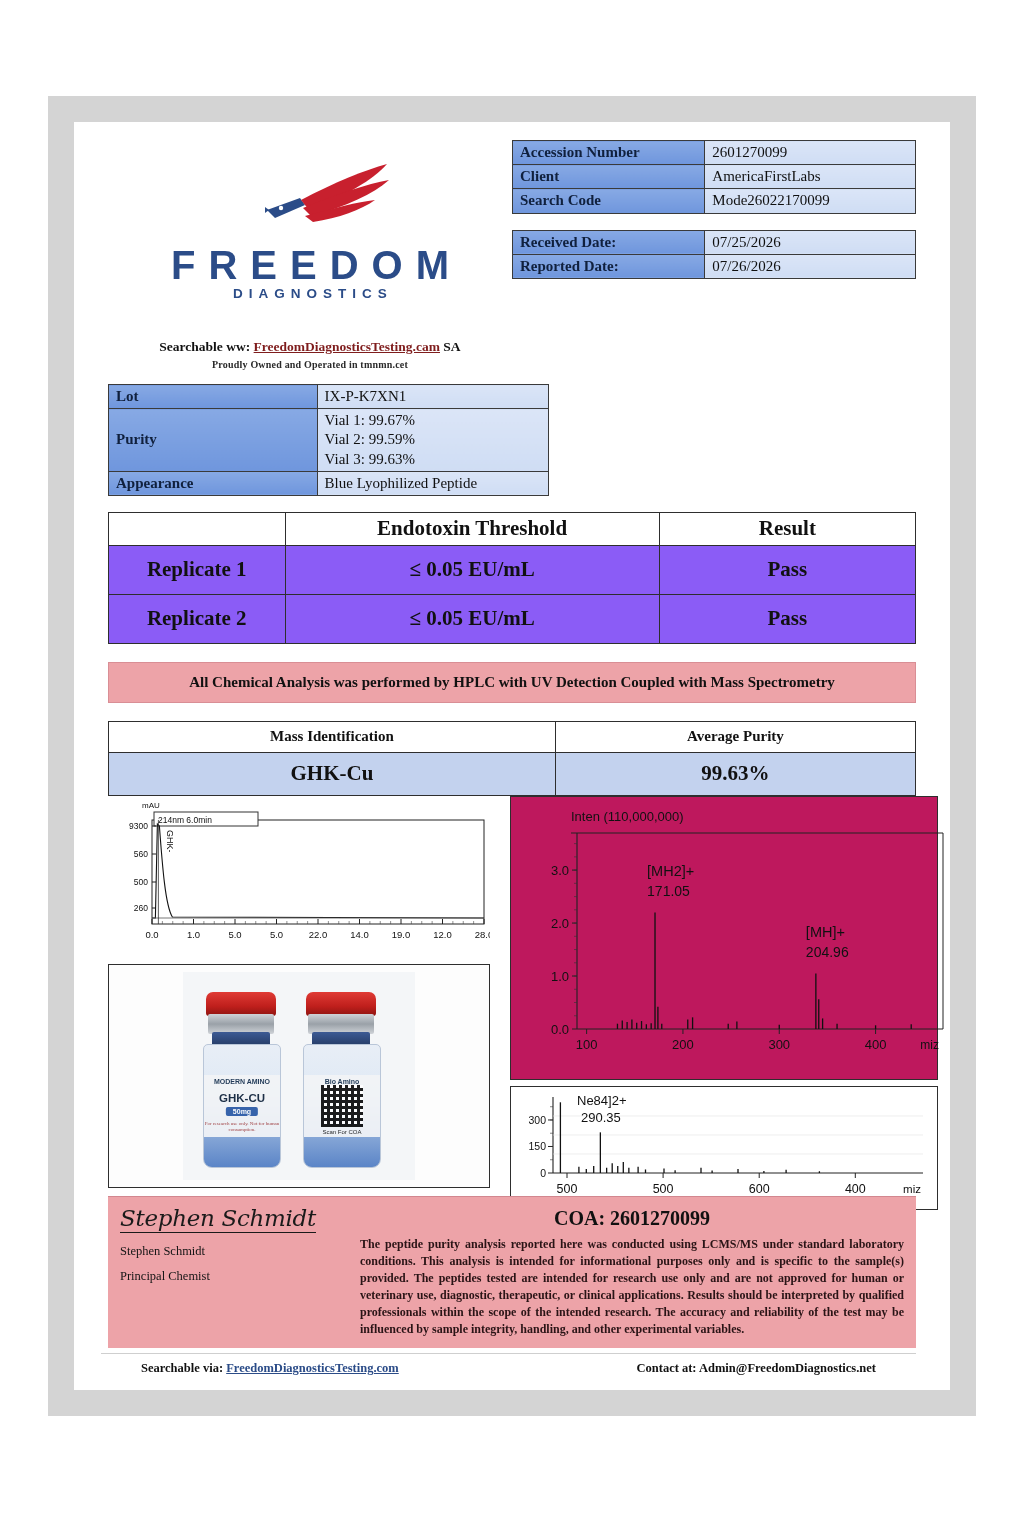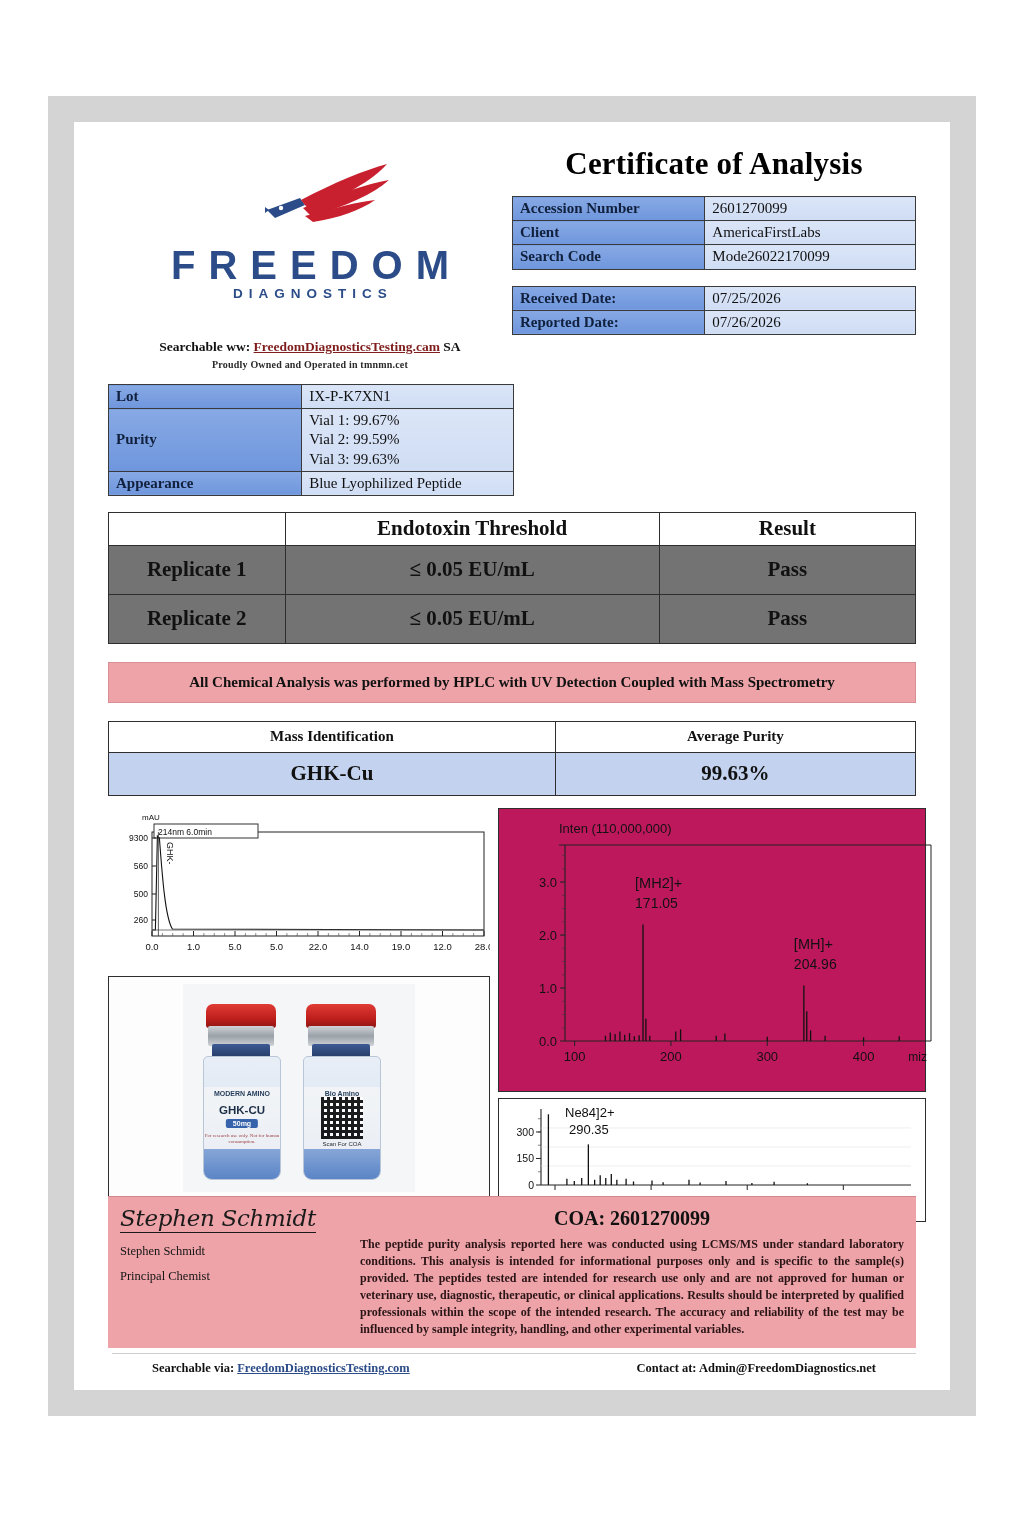--- a/index.html
+++ b/index.html
@@ -118,38 +118,38 @@
     color: #101010;
   }
   .gap-14 { height: 16px; }
 
   .two-col {
     display: flex;
     justify-content: space-between;
     margin-top: 14px;
   }
   .col-left  { width: 350px; }
-  .col-right { width: 406px; }
+  .col-right { width: 441px; }
 
   
   table.endo {
     border-collapse: collapse;
     width: 100%;
     table-layout: fixed;
     margin-top: 16px;
   }
   table.endo th, table.endo td {
     border: 1.4px solid #2e2e2e;
     text-align: center;
     font-size: 21px;
     font-weight: 700;
     color: #111;
   }
   table.endo th { background: #ffffff; height: 30px; }
-  table.endo td { background: #737373; height: 46px; }
+  table.endo td { background: #8b5cf6; height: 46px; }
   .endo-c1 { width: 21.5%; }
   .endo-c2 { width: 46%; }
 
   
   .red-banner {
     margin-top: 18px;
     background: #eda3a8;
     border: 1px solid #d98e95;
     text-align: center;
     font-size: 15px;
@@ -169,23 +169,22 @@
     border: 1.4px solid #2e2e2e;
     text-align: center;
     color: #111;
   }
   table.massid th { background:#fff; font-size: 15px; height: 28px; font-weight:700; }
   table.massid td { background:#c3d2ee; font-size: 21px; font-weight: 700; height: 40px; }
   .mid-c1 { width: 55%; }
 
   
   .charts {
-    margin-top: 12px;
     display: flex;
-    gap: 8px;
+    gap: 20px;
     align-items: flex-start;
   }
   .charts-left  { width: 382px; }
   .charts-right { width: 428px; }
 
   .hplc-box {
     position: relative;
     height: 160px;
     background: #fff;
     font-family: "Liberation Sans", sans-serif;
@@ -262,21 +261,21 @@
   .disclaimer {
     font-size: 12px;
     line-height: 1.42;
     color: #2a1416;
     text-align: justify;
     filter: blur(0.32px);
     font-weight: bold;
   }
   .footer-bar {
     position: absolute;
-    left: 38px;
+    left: 27px;
     right: 34px;
     bottom: 14px;
     display: flex;
     justify-content: space-between;
     align-items: flex-start;
     border-top: 1px solid #cfcfcf;
     padding-top: 7px;
     font-size: 12.5px;
     font-weight: 700;
     color: #111;
@@ -377,21 +376,20 @@
       <div class="brand-sub">DIAGNOSTICS</div>
       <div class="brand-searchline">
         <span>Searchable ww:</span>
         <span class="lnk">FreedomDiagnosticsTesting.cam</span>
         <span>SA</span>
       </div>
       <div class="brand-ownline">Proudly Owned and Operated in tmnmn.cet</div>
     </div>
 
     <div class="title-col">
-      <div class="doc-title">Certificate of Analysis</div>
       <table class="kv">
         <tbody>
               <tr>
                 <td class="k">Accession Number</td>
                 <td class="v">2601270099</td>
               </tr>
               <tr>
                 <td class="k">Client</td>
                 <td class="v">AmericaFirstLabs</td>
               </tr>

